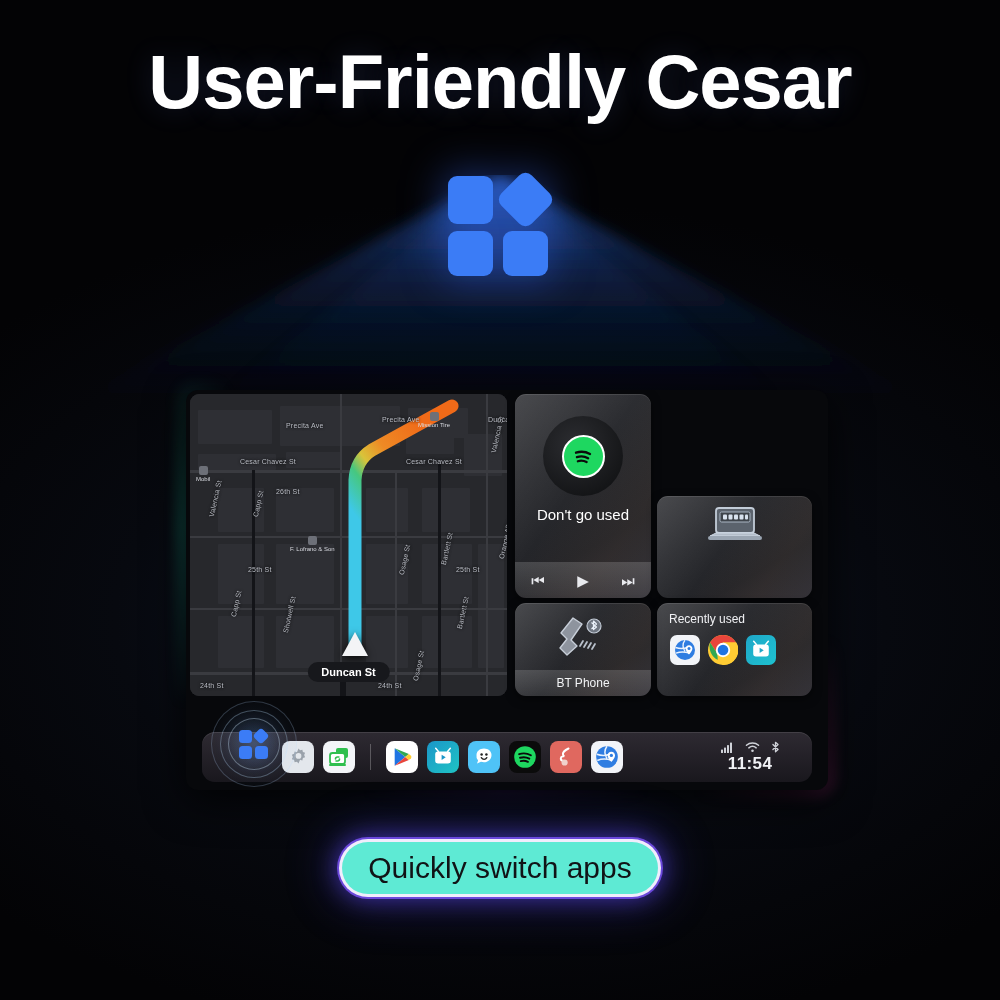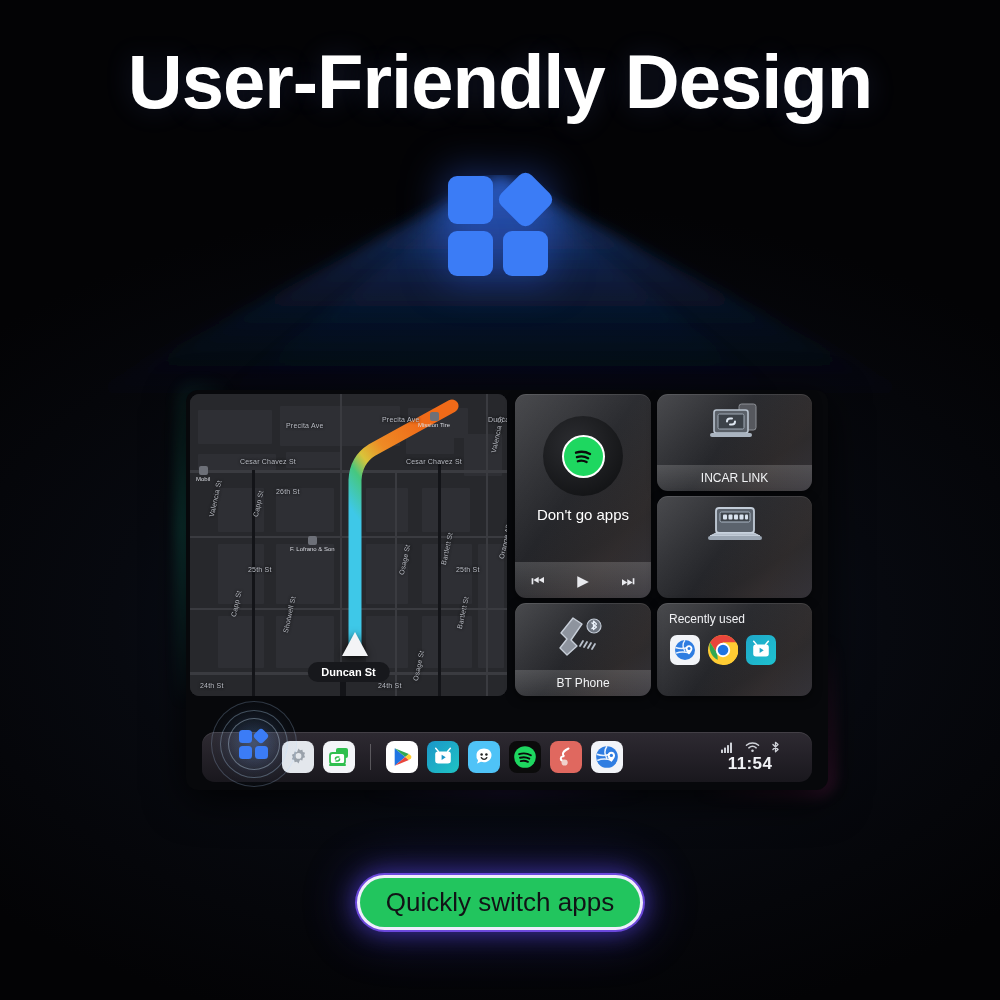--- a/index.html
+++ b/index.html
@@ -221,37 +221,36 @@
   .drawer-logo .tr{ left:16px; top:0; width:12px; height:12px; transform:rotate(45deg); }
   .drawer-logo .bl{ left:0; top:16px; width:13px; height:13px; }
   .drawer-logo .br{ left:16px; top:16px; width:13px; height:13px; }
 
   
   .pills{
     position:absolute; left:0; right:0; top:842px;
     display:flex; justify-content:center; gap:74px;
   }
   .pill{
-    background:#22c55e; color:#111316;
-    font-size:26px;
+    background:#5eead4; color:#111316;
+    font-size:30px;
     padding:9px 26px;
     border-radius:28px;
     white-space:nowrap;
     box-shadow:
       0 0 0 3px rgba(255,255,255,.9),
       0 0 0 5px rgba(120,80,240,.85),
       0 0 22px 6px rgba(90,70,235,.55),
       0 0 46px 14px rgba(70,60,200,.30);
-    margin-top: 36px;
   }
 </style>
 </head>
 <body>
 
-<div class="title">User-Friendly Design</div>
+<div class="title">User-Friendly Cesar</div>
 
 <div class="beam">
   <svg width="840" height="230" viewBox="0 0 840 230">
     <defs>
       <linearGradient id="bg1" x1="0" y1="0" x2="0" y2="1">
         <stop offset="0%" stop-color="#2f6fe0" stop-opacity="0.62"></stop>
         <stop offset="45%" stop-color="#1b3f8c" stop-opacity="0.30"></stop>
         <stop offset="100%" stop-color="#0b1a3a" stop-opacity="0.03"></stop>
       </linearGradient>
       <filter id="bblur">
@@ -369,42 +368,28 @@
         <div class="spot-logo">
           <svg width="28" height="28" viewBox="0 0 24 24">
             <g fill="none" stroke="#0b0b0b" stroke-width="2" stroke-linecap="round">
               <path d="M6 9.2c4-1.3 8.4-.9 12 1.1"></path>
               <path d="M6.8 13c3.2-1 6.7-.7 9.6.9"></path>
               <path d="M7.6 16.5c2.5-.8 5.2-.5 7.5.7"></path>
             </g>
           </svg>
         </div>
       </div>
-      <div class="media-title">Don't go apps</div>
+      <div class="media-title">Don't go used</div>
       <div class="media-bar">
         <span>⏮</span>
         <span>▶</span>
         <span>⏭</span>
       </div>
     </div>
 
-    <div class="w wIncar">
-      <div class="w-sheen"></div>
-      <div class="w-icon">
-        <svg width="60" height="46" viewBox="0 0 60 46">
-          <rect x="34" y="2" width="17" height="26" rx="2.5" fill="#56585e" stroke="#8d9096" stroke-width="1"></rect>
-          <rect x="9" y="8" width="34" height="23" rx="2.5" fill="#5a6068" stroke="#b9c3cf" stroke-width="1.6"></rect>
-          <rect x="13" y="12" width="26" height="15" rx="1.5" fill="#3c4249" stroke="#9fa9b5" stroke-width="1"></rect>
-          <path d="M22 19.5a3 3 0 0 1 3-3h2" stroke="#dfe8f2" stroke-width="2" fill="none" stroke-linecap="round"></path>
-          <path d="M30 19.5a3 3 0 0 1-3 3h-2" stroke="#dfe8f2" stroke-width="2" fill="none" stroke-linecap="round"></path>
-          <rect x="5" y="31" width="42" height="4" rx="2" fill="#aab4c0"></rect>
-        </svg>
-      </div>
-      <div class="w-foot">INCAR LINK</div>
-    </div>
 
     <div class="w wEasy">
       <div class="w-sheen"></div>
       <div class="w-icon">
         <svg width="62" height="48" viewBox="0 0 62 48">
           <rect x="12" y="4" width="38" height="25" rx="3" fill="#5b636d" stroke="#c2ccd8" stroke-width="1.8"></rect>
           <rect x="16" y="8" width="30" height="10" rx="1.5" fill="#3e444b" stroke="#aab6c4" stroke-width="1"></rect>
           <g fill="#d8e2ee">
             <rect x="19" y="10.5" width="4" height="5" rx="1"></rect>
             <rect x="24.5" y="10.5" width="4" height="5" rx="1"></rect>

